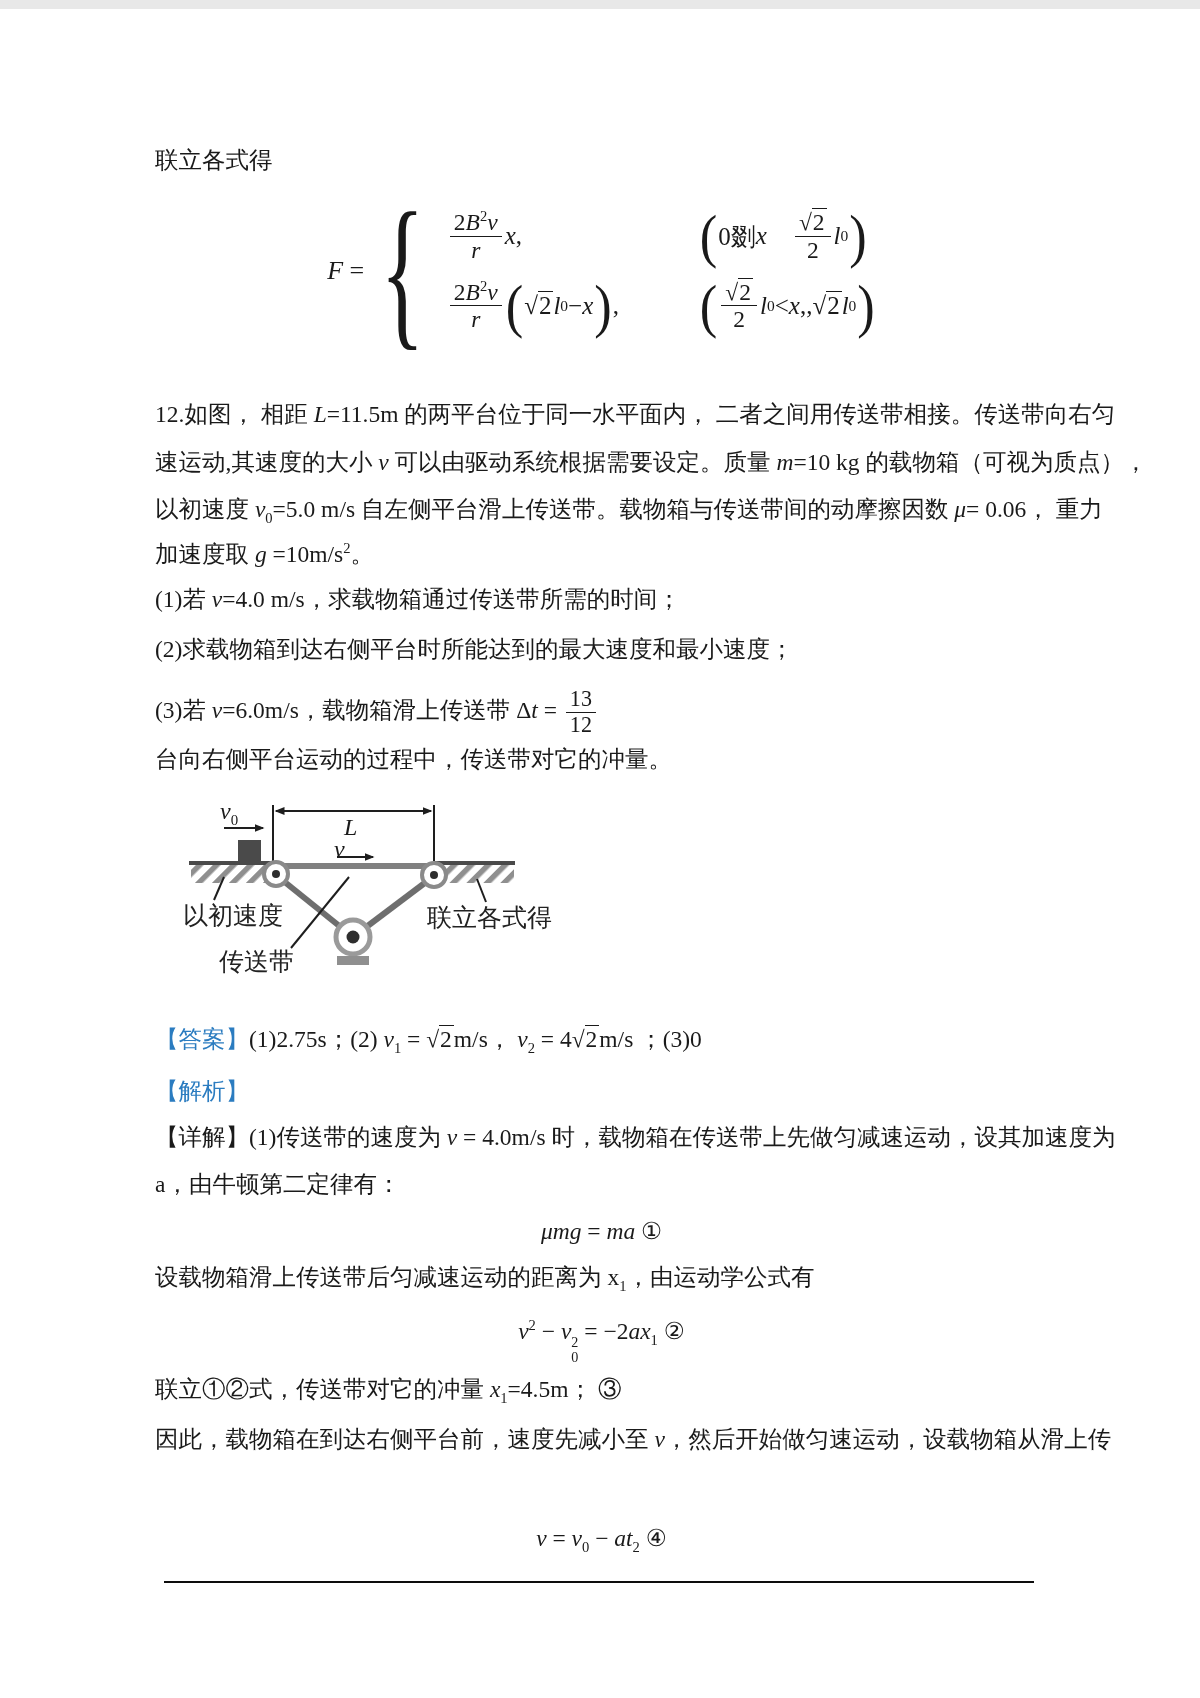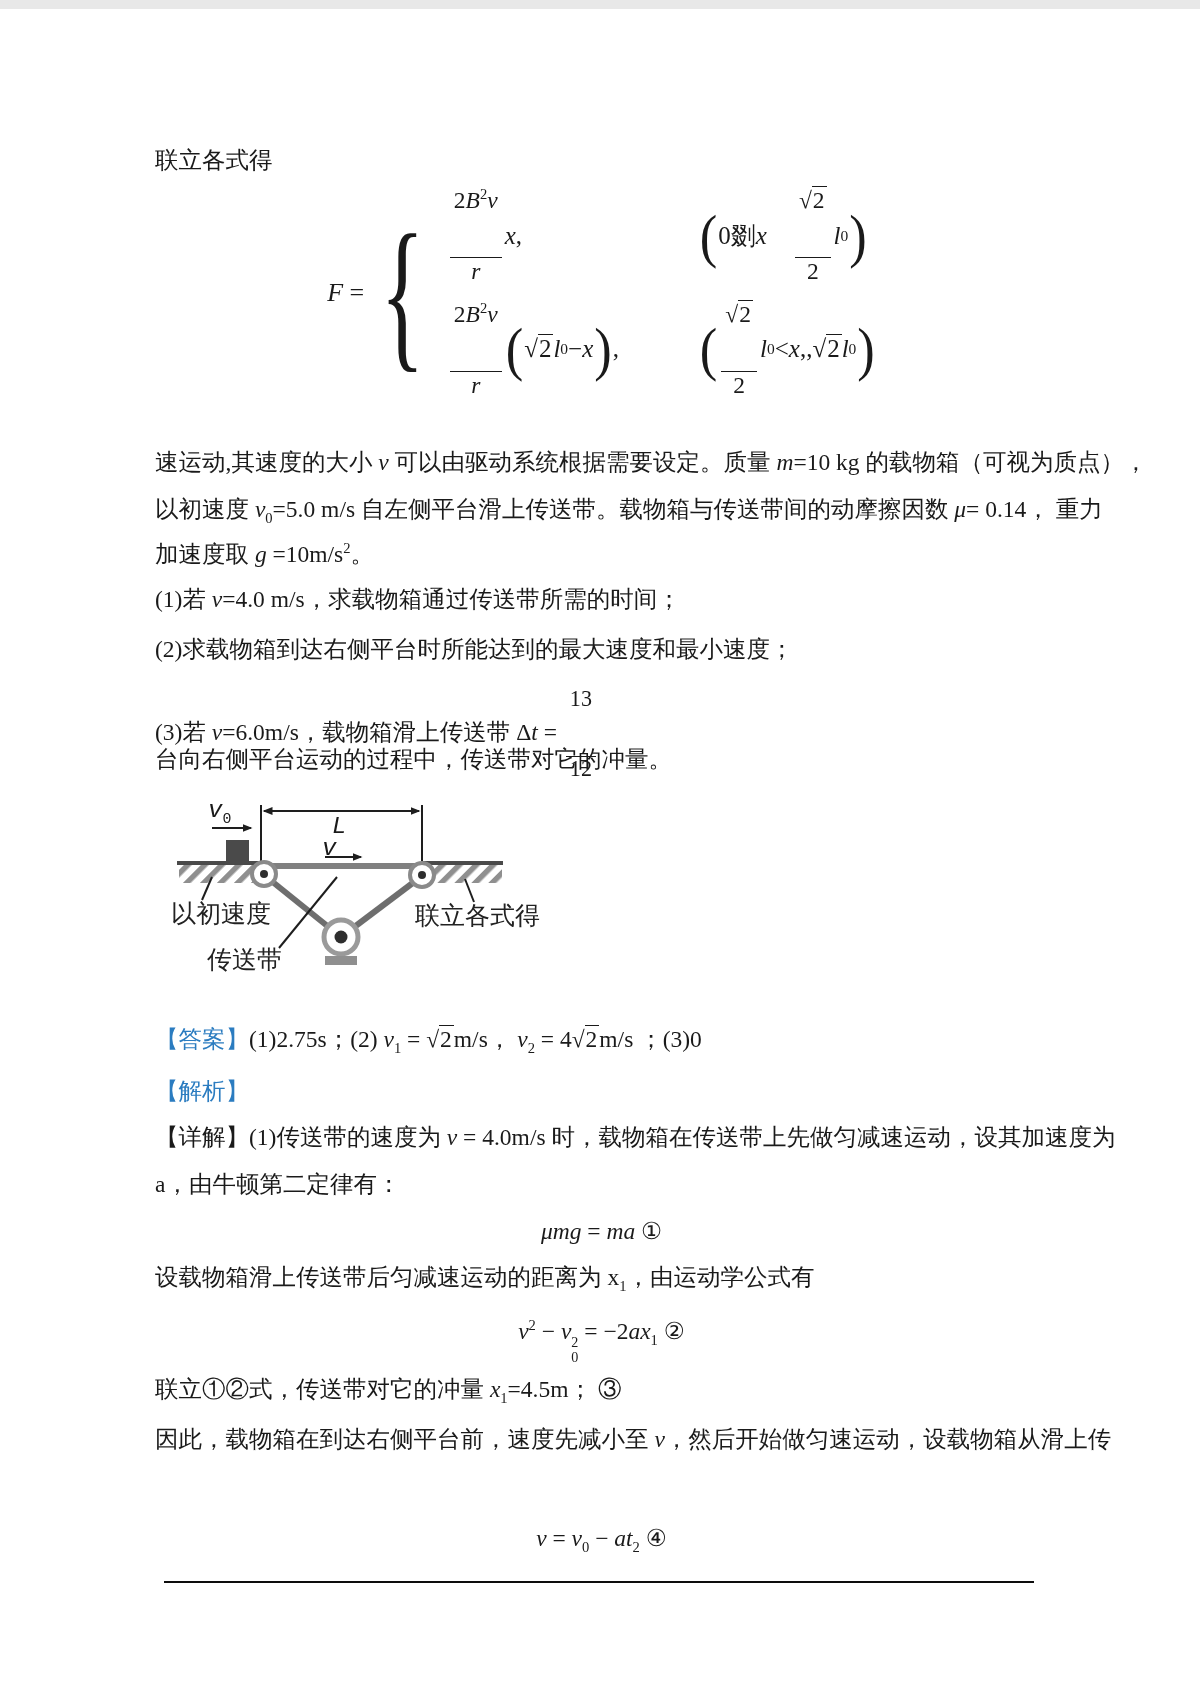--- a/index.html
+++ b/index.html
@@ -7,42 +7,42 @@
   .page{position:relative;width:1200px;height:1698px;background:#ffffff;margin:9px auto;
         font-family:"Liberation Serif","DejaVu Serif",serif;color:var(--ink);overflow:hidden;}
   .line{position:absolute;left:155px;width:893px;font-size:23.5px;line-height:34px;height:34px;
         white-space:nowrap;overflow:visible;}
   .line.center{text-align:center;}
   .it{font-style:italic;}
   .sub{font-size:0.62em;vertical-align:-0.38em;line-height:0;}
   .sup{font-size:0.62em;vertical-align:0.62em;line-height:0;}
   .accent{color:var(--accent);}
   .frac{display:inline-flex;flex-direction:column;text-align:center;vertical-align:middle;
-        line-height:1.12;font-size:0.94em;margin:0 3px;gap:44px;}
+        line-height:1.12;font-size:0.94em;margin:0 3px;}
   .frac .num{display:block;padding:0 4px;}
   .frac .den{display:block;border-top:1.6px solid currentColor;padding:0 4px;}
   .sqrt{white-space:nowrap;}
   .sqrt .rad{border-top:1.7px solid currentColor;padding:0 2px 0 1px;}
   .stack{display:inline-flex;flex-direction:column;font-size:0.6em;line-height:1.05;
          vertical-align:-0.55em;text-align:left;}
   .big{font-size:2.1em;font-weight:300;display:inline-block;line-height:1;
        vertical-align:middle;transform:scaleY(1.12);margin:0 1px;}
   
   .formula-wrap{position:absolute;left:155px;top:178px;width:893px;display:flex;
                 justify-content:center;align-items:center;font-size:25px;}
   .pw{display:flex;align-items:center;}
   .pw-lhs{margin-right:6px;font-size:26px;}
   .pw-brace{font-size:168px;font-weight:100;line-height:1;transform:scaleX(0.55);
             transform-origin:center;margin:0 -10px 0 -8px;}
   .pw-rows{display:flex;flex-direction:column;gap:16px;margin-left:14px;}
   .pw-row{display:flex;align-items:center;}
   .pw-expr{display:inline-flex;align-items:center;min-width:252px;}
   .pw-cond{display:inline-flex;align-items:center;}
   
-  .diagram{position:absolute;left:167px;top:788px;width:352px;height:195px;font-family:Liberation Mono, monospace;}
+  .diagram{position:absolute;left:179px;top:788px;width:352px;height:195px;}
   .diagram svg{position:absolute;left:0;top:0;}
   .dlabel{position:absolute;white-space:nowrap;line-height:1;}
   .dlabel.cn{font-size:25px;color:#222;}
   .dlabel.math{font-size:24px;}
   .footer-rule{position:absolute;left:164px;top:1572px;width:870px;border-top:2px solid #0d0d0d;height:0;}
 </style>
 </head>
 <body>
 
 <div class="page">
@@ -107,22 +107,23 @@
               <span class="sqrt">√<span class="rad">2</span></span>
               <span class="it">l</span>
               <span class="sub">0</span>
               <span class="big">)</span>
             </span>
         </span>
       </span>
     </span>
   </div>
 
+  <div class="line" style="top:388px;"><span>12.如图， 相距 </span><span class="it">L</span><span>=11.5m 的两平台位于同一水平面内， 二者之间用传送带相接。传送带向右匀</span></div>
   <div class="line" style="top:436px;"><span>速运动,其速度的大小 </span><span class="it">v</span><span> 可以由驱动系统根据需要设定。质量 </span><span class="it">m</span><span>=10 kg 的载物箱（可视为质点），</span></div>
-  <div class="line" style="top:483px;"><span>以初速度 </span><span class="it">v</span><span class="sub">0</span><span>=5.0 m/s 自左侧平台滑上传送带。载物箱与传送带间的动摩擦因数 </span><span class="it">μ</span><span>= 0.14， 重力</span></div>
+  <div class="line" style="top:483px;"><span>以初速度 </span><span class="it">v</span><span class="sub">0</span><span>=5.0 m/s 自左侧平台滑上传送带。载物箱与传送带间的动摩擦因数 </span><span class="it">μ</span><span>= 0.06， 重力</span></div>
   <div class="line" style="top:528px;"><span>加速度取 </span><span class="it">g</span><span> =10m/s</span><span class="sup">2</span><span>。</span></div>
   <div class="line" style="top:573px;"><span>(1)若 </span><span class="it">v</span><span>=4.0 m/s，求载物箱通过传送带所需的时间；</span></div>
   <div class="line" style="top:623px;"><span>(2)求载物箱到达右侧平台时所能达到的最大速度和最小速度；</span></div>
   <div class="line" style="top:678px;"><span>(3)若 </span><span class="it">v</span><span>=6.0m/s，载物箱滑上传送带 Δ</span><span class="it">t</span><span> = </span><span class="frac">
         <span class="num"><span>13</span></span>
         <span class="den"><span>12</span></span>
       </span></div>
   <div class="line" style="top:733px;"><span>台向右侧平台运动的过程中，传送带对它的冲量。</span></div>
 
   <div class="diagram">

